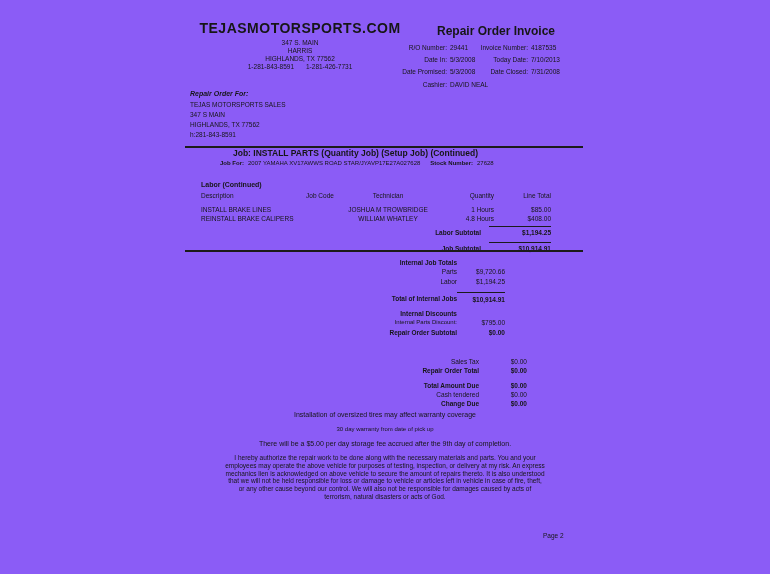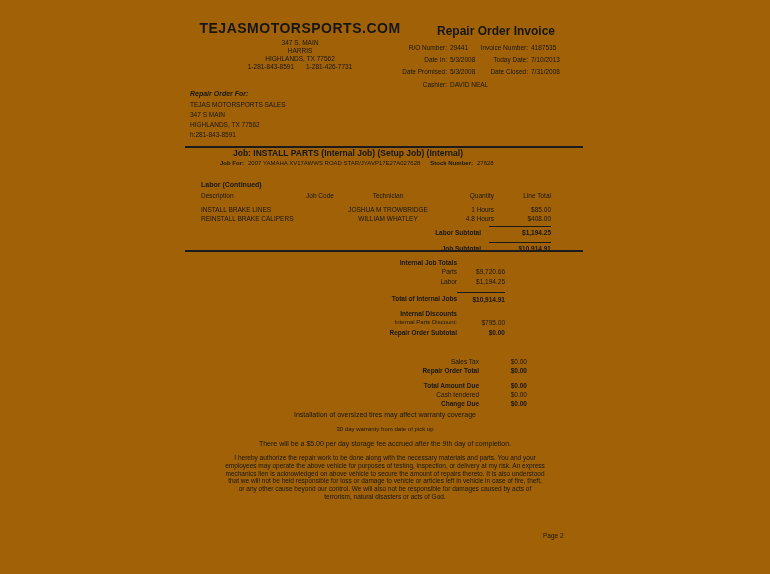--- a/index.html
+++ b/index.html
@@ -1,17 +1,17 @@
 <!DOCTYPE html>
 <html><head>
 <meta charset="utf-8">
 <style>
   html,body{margin:0;padding:0;background:#fff;}
   .page{
-    position:relative;width:770px;height:574px;background:#a16207;
+    position:relative;width:770px;height:574px;background:#8b5cf6;
     font-family:"Liberation Sans",sans-serif;color:#161616;overflow:hidden;
     -webkit-font-smoothing:antialiased;
   }
   .abs{position:absolute;}
   .b{font-weight:bold;}
   .nowrap{white-space:nowrap;}
 
   
   .company{left:150px;top:20px;width:300px;text-align:center;}
   .company-name{font-size:14px;font-weight:bold;letter-spacing:.5px;}
@@ -134,21 +134,21 @@
   <div class="abs customer">
     <div class="cust-head">Repair Order For:</div>
     <div>TEJAS MOTORSPORTS SALES</div>
     <div>347 S MAIN</div>
     <div>HIGHLANDS, TX 77562</div>
     <div>h:281-843-8591</div>
   </div>
 
   <div class="abs rule" style="top:146px;"></div>
 
-  <div class="abs job-title">Job: INSTALL PARTS  (Internal Job) (Setup Job)  (Internal)</div>
+  <div class="abs job-title">Job: INSTALL PARTS  (Quantity Job) (Setup Job)  (Continued)</div>
   <div class="abs job-for">
     <span class="b">Job For:</span>
     <span>2007 YAMAHA XV17AWWS ROAD STAR/JYAVP17E27A027628</span>
     <span class="b stock">Stock Number:</span>
     <span>27628</span>
   </div>
 
   <div class="abs labor">
     <div class="labor-head">Labor  (Continued)</div>
     <div class="lt lt-cols">

